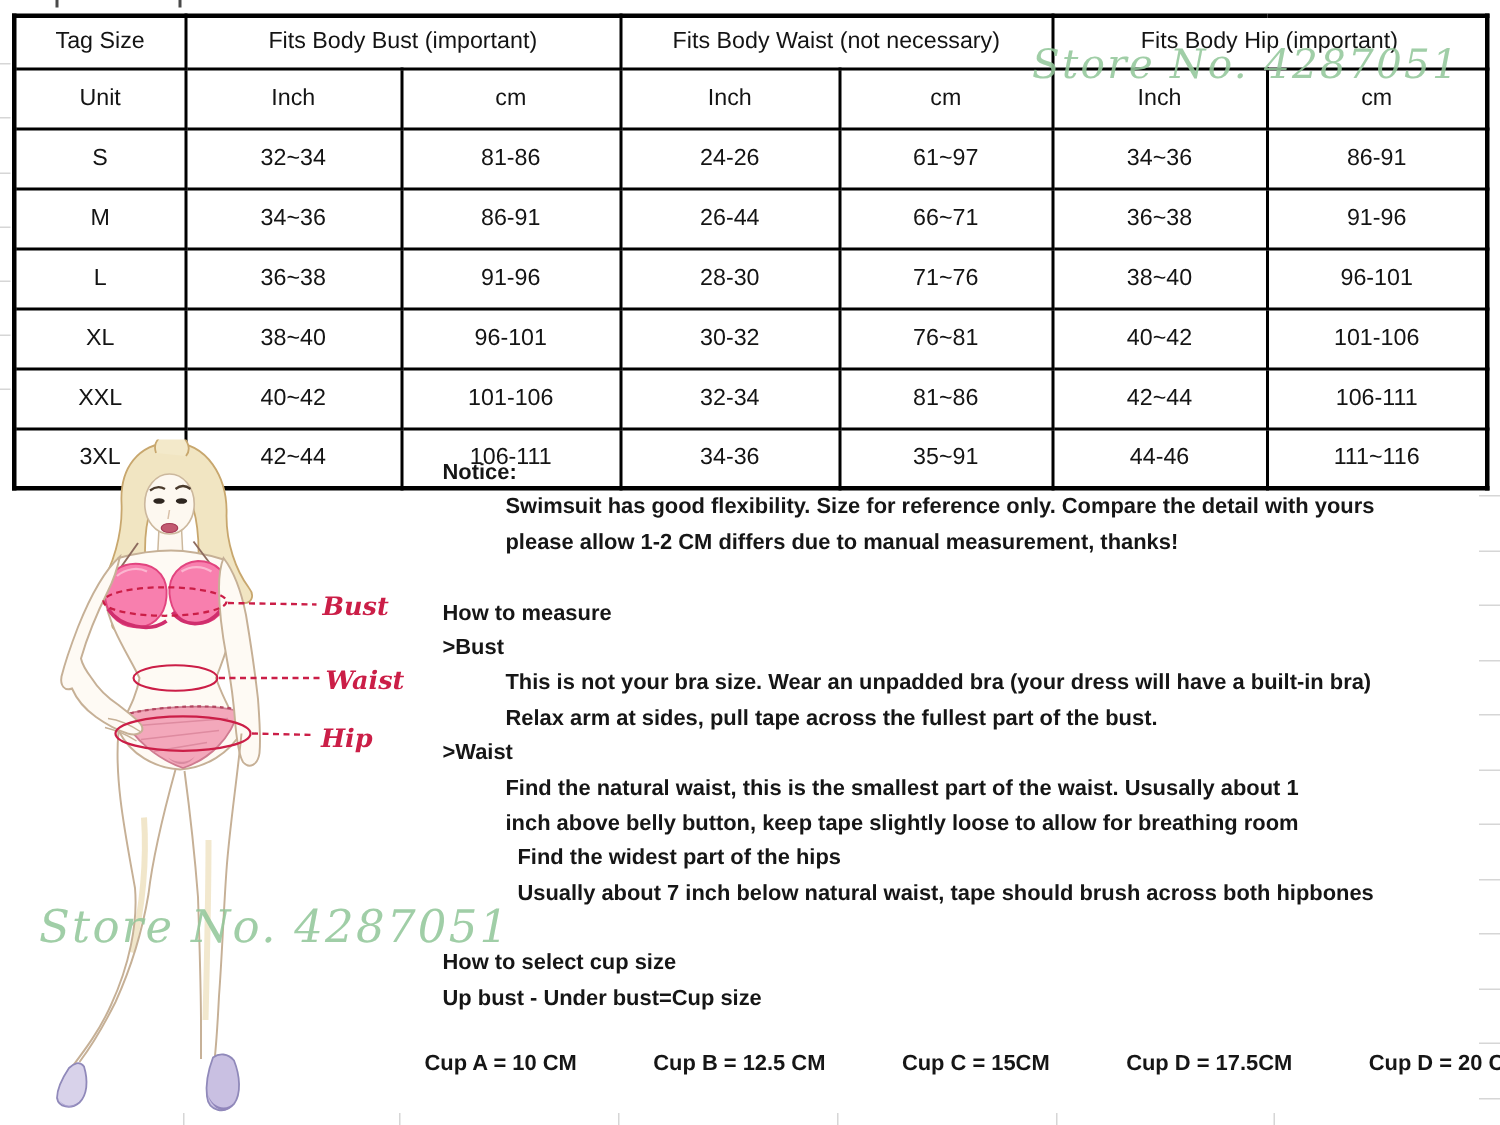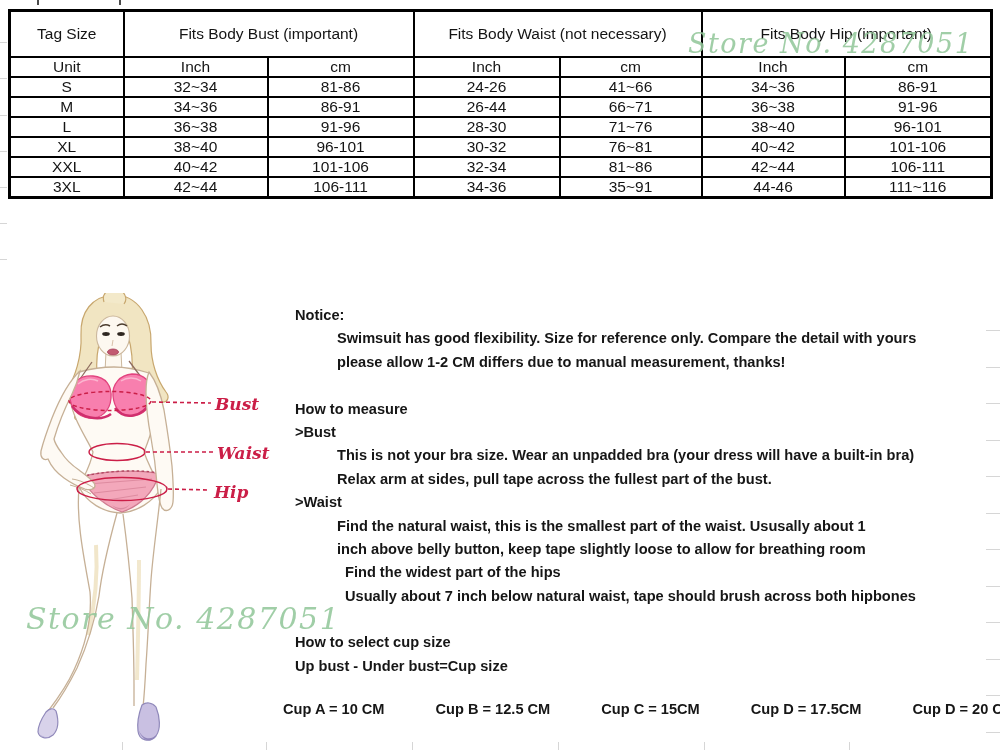--- a/index.html
+++ b/index.html
@@ -5,22 +5,22 @@
   html,body{margin:0;padding:0;background:#ffffff;}
   .canvas{position:relative;width:1000px;height:750px;background:#ffffff;overflow:hidden;
           font-family:"Liberation Sans",sans-serif;color:#151515;}
 
   
   table.size-table{position:absolute;left:8px;top:9px;width:982px;border-collapse:collapse;
                    table-layout:fixed;border:3px solid #000;z-index:1;}
   table.size-table th,table.size-table td{
       border:2px solid #000;font-weight:normal;text-align:center;vertical-align:middle;
       font-size:15.5px;color:#141414;padding:0;overflow:hidden;white-space:nowrap;}
-  table.size-table tr{height:20px;}
-  table.size-table tr.hdr{height:46px;}
+  table.size-table tr{height:40px;}
+  table.size-table tr.hdr{height:35px;}
 
   
   .watermark{position:absolute;font-family:"DejaVu Serif",serif;font-style:italic;font-weight:normal;
              letter-spacing:1.5px;opacity:.88;z-index:6;pointer-events:none;}
   .wm-top{left:688px;top:28px;font-size:27px;}
   .wm-bottom{left:26px;top:601px;font-size:30px;}
 
   
   svg.figure{position:absolute;left:18px;top:293px;width:255px;height:460px;z-index:2;}
   .measure-label{font-family:"DejaVu Serif",serif;font-style:italic;font-weight:bold;font-size:17px;}
@@ -66,21 +66,21 @@
           <td>Inch</td>
           <td>cm</td>
           <td>Inch</td>
           <td>cm</td>
         </tr>
         <tr>
           <td>S</td>
           <td>32~34</td>
           <td>81-86</td>
           <td>24-26</td>
-          <td>41~66</td>
+          <td>61~97</td>
           <td>34~36</td>
           <td>86-91</td>
         </tr>
         <tr>
           <td>M</td>
           <td>34~36</td>
           <td>86-91</td>
           <td>26-44</td>
           <td>66~71</td>
           <td>36~38</td>

